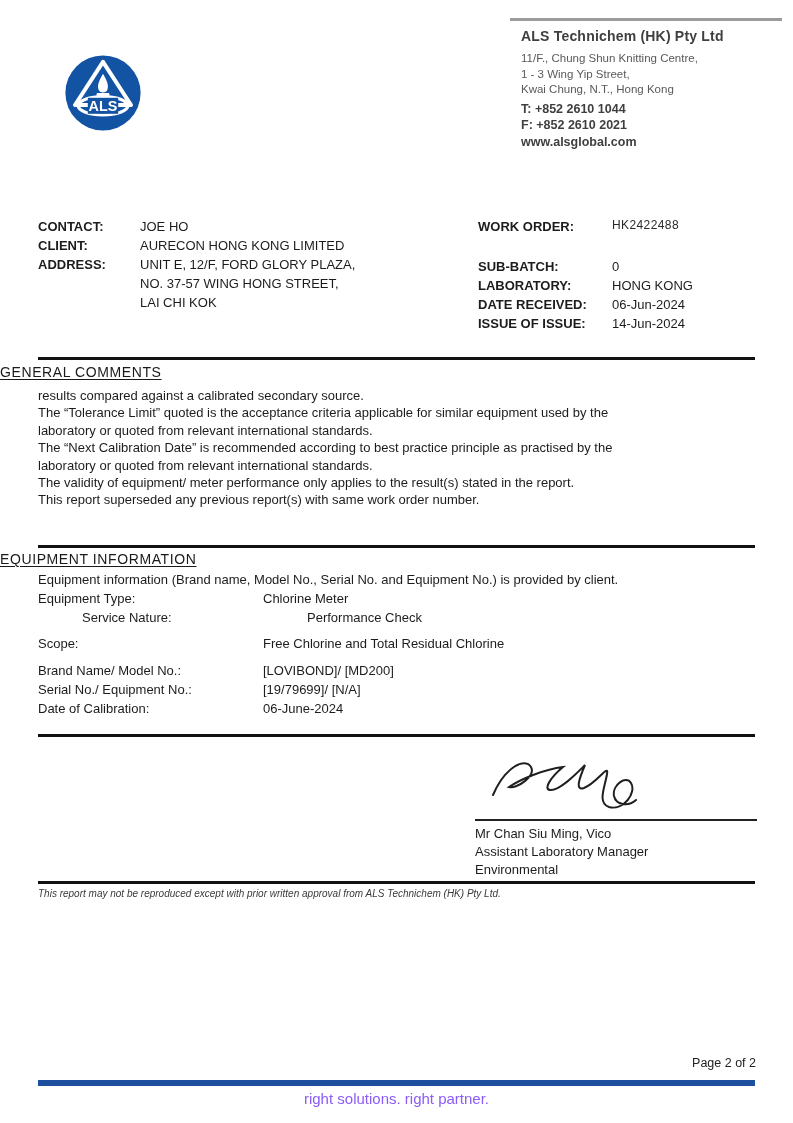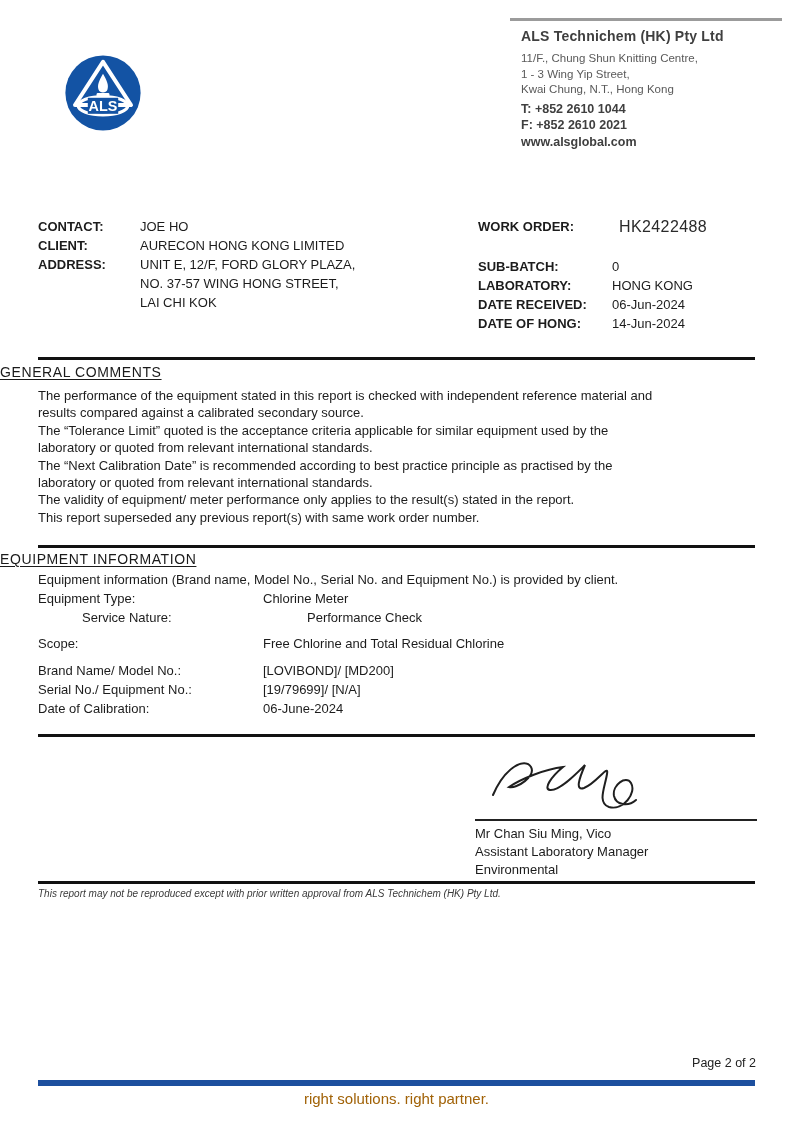--- a/index.html
+++ b/index.html
@@ -33,21 +33,21 @@
   }
 
   
   .info { position: absolute; top: 219px; left: 38px; right: 38px; font-size: 13px; }
   .info .lbl { font-weight: bold; }
   .row { position: absolute; white-space: nowrap; }
   .lcol-lbl { left: 0; }
   .lcol-val { left: 102px; }
   .rcol-lbl { left: 440px; }
   .rcol-val { left: 574px; }
-  .wo-val { font-size: 16px; letter-spacing: 0.4px; color: #2a2a2a; margin-left: 7px; }
+  .wo-val { font-size: 12px; letter-spacing: 0.4px; color: #2a2a2a; }
 
   
   .rule { position: absolute; left: 38px; right: 38px; background: #111; }
   .sec-head {
     position: absolute; left: 0; width: 100%; text-align: left;
     font-size: 14px; color: #1a1a1a; letter-spacing: 0.6px;
     text-decoration: underline; text-underline-offset: 2px;
   }
   .body-lines { position: absolute; left: 38px; right: 38px; font-size: 13px; line-height: 17.4px; color: #1c1c1c; }
 
@@ -111,28 +111,27 @@
     <span class="row lcol-val" style="top:76px;">LAI CHI KOK</span>
 
     <span class="row rcol-lbl lbl" style="top:0;">WORK ORDER:</span>
     <span class="row rcol-val wo-val" style="top:-1px;">HK2422488</span>
     <span class="row rcol-lbl lbl" style="top:40px;">SUB-BATCH:</span>
     <span class="row rcol-val" style="top:40px;">0</span>
     <span class="row rcol-lbl lbl" style="top:59px;">LABORATORY:</span>
     <span class="row rcol-val" style="top:59px;">HONG KONG</span>
     <span class="row rcol-lbl lbl" style="top:78px;">DATE RECEIVED:</span>
     <span class="row rcol-val" style="top:78px;">06-Jun-2024</span>
-    <span class="row rcol-lbl lbl" style="top:97px;">DATE OF HONG:</span>
+    <span class="row rcol-lbl lbl" style="top:97px;">ISSUE OF ISSUE:</span>
     <span class="row rcol-val" style="top:97px;">14-Jun-2024</span>
   </div>
 
   <div class="rule" style="top:357px; height:2.5px;"></div>
   <div class="sec-head" style="top:364px;">GENERAL COMMENTS</div>
   <div class="body-lines" style="top:387px;">
-    <div>The performance of the equipment stated in this report is checked with independent reference material and</div>
     <div>results compared against a calibrated secondary source.</div>
     <div>The “Tolerance Limit” quoted is the acceptance criteria applicable for similar equipment used by the</div>
     <div>laboratory or quoted from relevant international standards.</div>
     <div>The “Next Calibration Date” is recommended according to best practice principle as practised by the</div>
     <div>laboratory or quoted from relevant international standards.</div>
     <div>The validity of equipment/ meter performance only applies to the result(s) stated in the report.</div>
     <div>This report superseded any previous report(s) with same work order number.</div>
   </div>
 
   <div class="rule" style="top:545px; height:2.5px;"></div>
@@ -174,15 +173,15 @@
     <div class="sig-name">Mr Chan Siu Ming, Vico</div>
     <div class="sig-title">Assistant Laboratory Manager</div>
     <div class="sig-dept">Environmental</div>
   </div>
 
   <div class="rule" style="top:881px; height:3px;"></div>
   <div class="disclaimer">This report may not be reproduced except with prior written approval from ALS Technichem (HK) Pty Ltd.</div>
 
   <div class="page-num">Page 2 of 2</div>
   <div class="footer-bar" style="background: rgb(29, 79, 158);"></div>
-  <div class="tagline" style="color: #a16207;">right solutions. right partner.</div>
+  <div class="tagline" style="color: #8b5cf6;">right solutions. right partner.</div>
 
 </div>
 
 </body></html>

